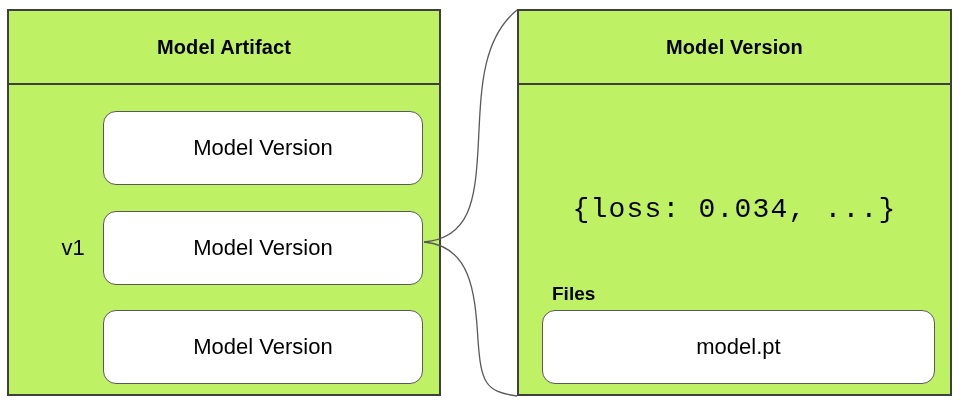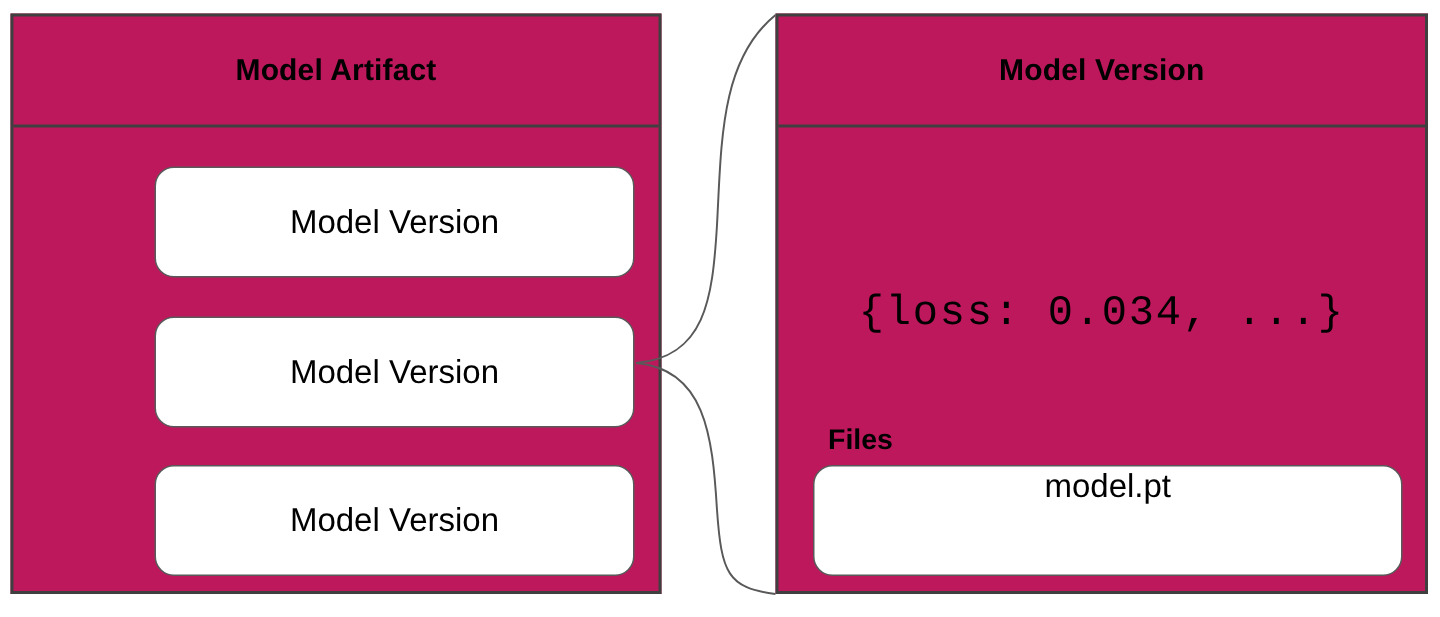--- a/index.html
+++ b/index.html
@@ -21,21 +21,21 @@
     left: 0; top: 0;
     width: 960px;
     height: 411px;
   }
 
   
   .panel {
     position: absolute;
     box-sizing: border-box;
     border: 2px solid #3f3f3f;
-    background: #be185d;
+    background: #bef264;
   }
   #artifact-panel { left: 7px;  top: 9px; width: 434px; height: 387px; }
   #version-panel  { left: 517px; top: 9px; width: 435px; height: 387px; }
 
   .panel-header {
     position: absolute;
     left: 0; right: 0; top: 0;
     height: 74px;
     box-sizing: border-box;
     border-bottom: 2px solid #3f3f3f;
@@ -153,21 +153,21 @@
     position: absolute;
     left: 23px;
     top: 225px;
     width: 393px;
     height: 74px;
     box-sizing: border-box;
     border: 1.3px solid #595959;
     border-radius: 13px;
     background: #ffffff;
     display: flex;
-    align-items: flex-start;
+    align-items: center;
     justify-content: center;
     font-size: 22px;
     color: #000;
   }
 
   
   #connector {
     position: absolute;
     left: 0; top: 0;
     width: 960px;
@@ -194,20 +194,21 @@
 
     <div class="panel-body">
 
       <div class="version-row" id="row-v2">
         <div class="mv-box">
           <span>Model Version</span>
         </div>
       </div>
 
       <div class="version-row" id="row-v1">
+        <div class="version-label">v1</div>
         <div class="mv-box">
           <span>Model Version</span>
         </div>
       </div>
 
       <div class="version-row" id="row-v0">
         <div class="mv-box">
           <span>Model Version</span>
         </div>
       </div>

